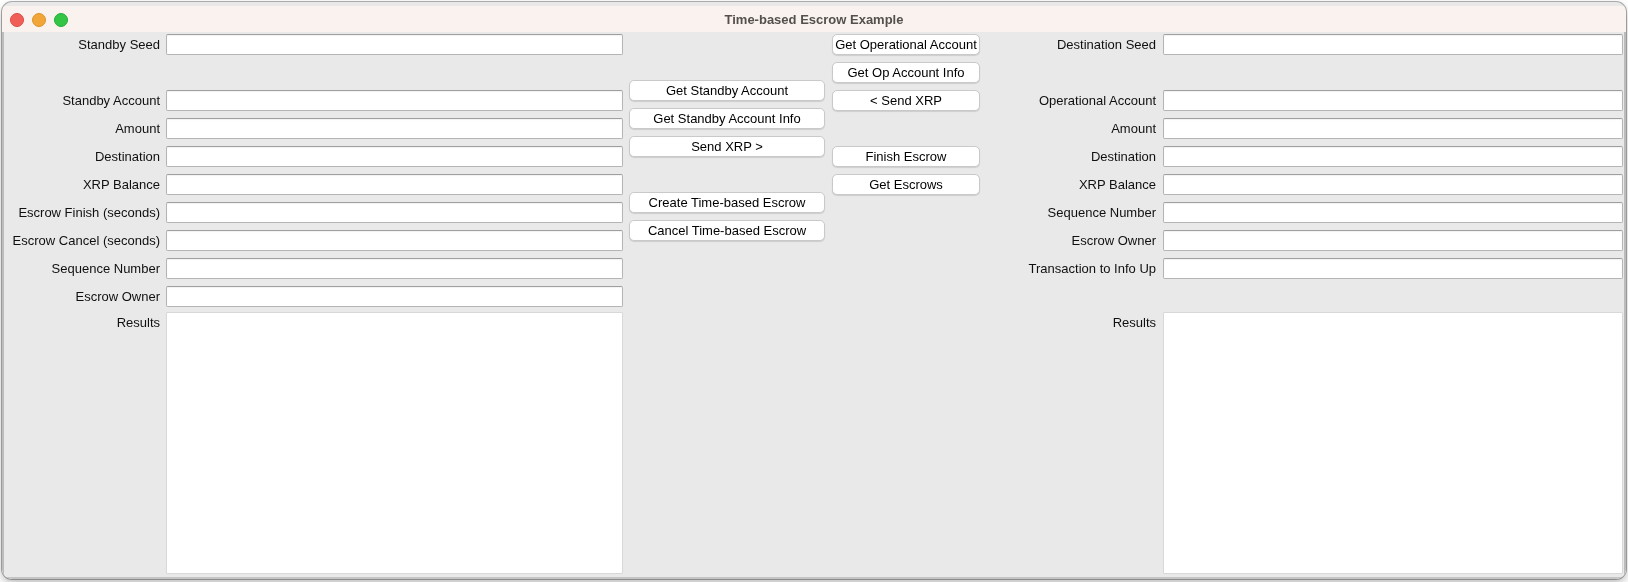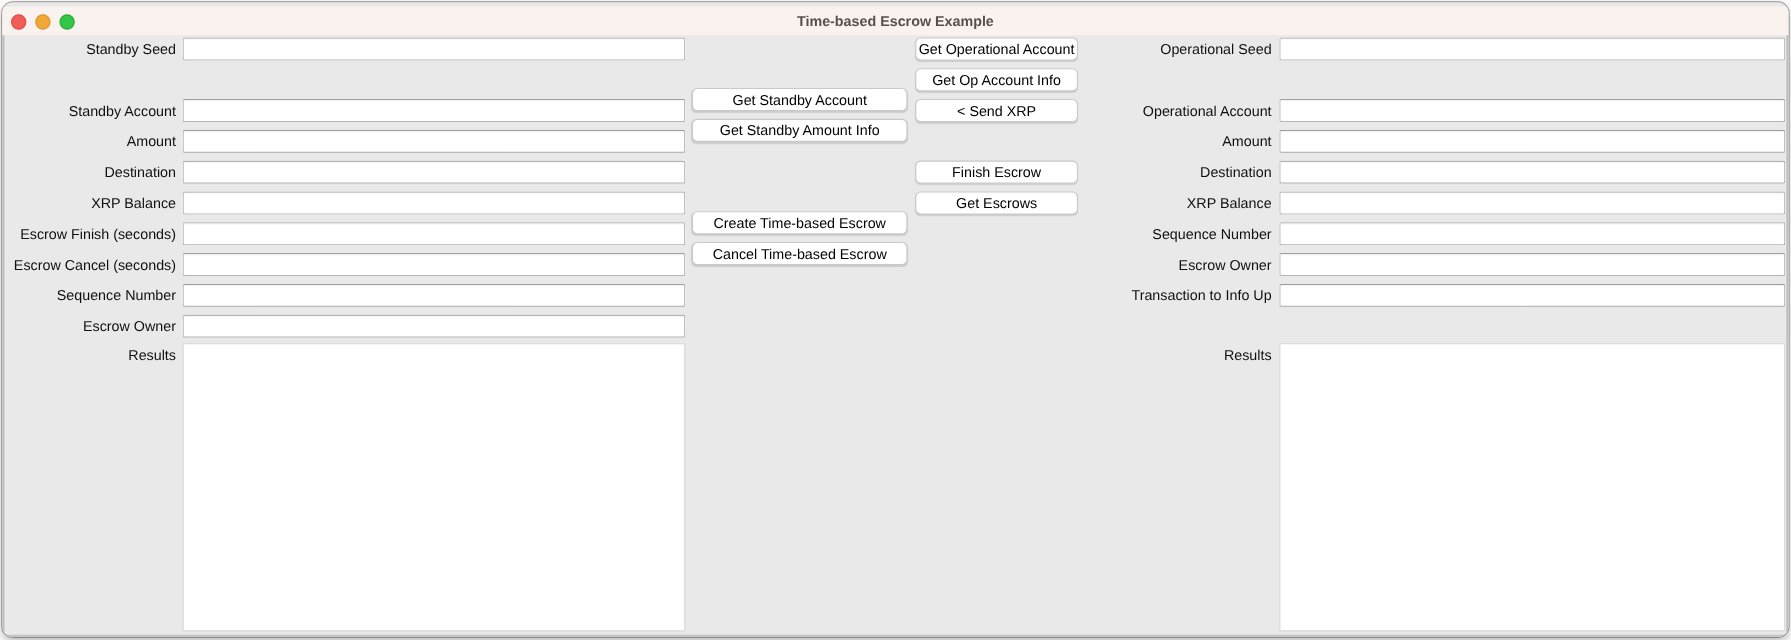--- a/index.html
+++ b/index.html
@@ -106,31 +106,32 @@
     <label class="lbl left-col" style="top:256px">Sequence Number</label>
     <input class="fld left-col" style="top: 256px;" value="">
 
     <label class="lbl left-col" style="top:284px">Escrow Owner</label>
     <input class="fld left-col" style="top: 284px;" value="">
 
     <label class="lbl left-col" style="top:310px">Results</label>
     <textarea class="results-area left-col" style=""></textarea>
 
     <button class="btn col1" style="top:32px">Get Standby Account</button>
-    <button class="btn col1" style="top:60px">Get Standby Amount Info</button>
+    <button class="btn col1" style="top:60px">Get Standby Account Info</button>
+    <button class="btn col1" style="top:88px">Send XRP &gt;</button>
     <button class="btn col1" style="top:144px">Create Time-based Escrow</button>
     <button class="btn col1" style="top:172px">Cancel Time-based Escrow</button>
 
     <button class="btn col2" style="top:32px">Get Operational Account</button>
     <button class="btn col2" style="top:60px">Get Op Account Info</button>
     <button class="btn col2" style="top:88px">&lt; Send XRP</button>
     <button class="btn col2" style="top:144px">Finish Escrow</button>
     <button class="btn col2" style="top:172px">Get Escrows</button>
 
-    <label class="lbl right-col" style="top:32px">Operational Seed</label>
+    <label class="lbl right-col" style="top:32px">Destination Seed</label>
     <input class="fld right-col" style="top: 32px;" value="">
 
     <label class="lbl right-col" style="top:88px">Operational Account</label>
     <input class="fld right-col" style="top: 88px;" value="">
 
     <label class="lbl right-col" style="top:116px">Amount</label>
     <input class="fld right-col" style="top: 116px;" value="">
 
     <label class="lbl right-col" style="top:144px">Destination</label>
     <input class="fld right-col" style="top: 144px;" value="">

